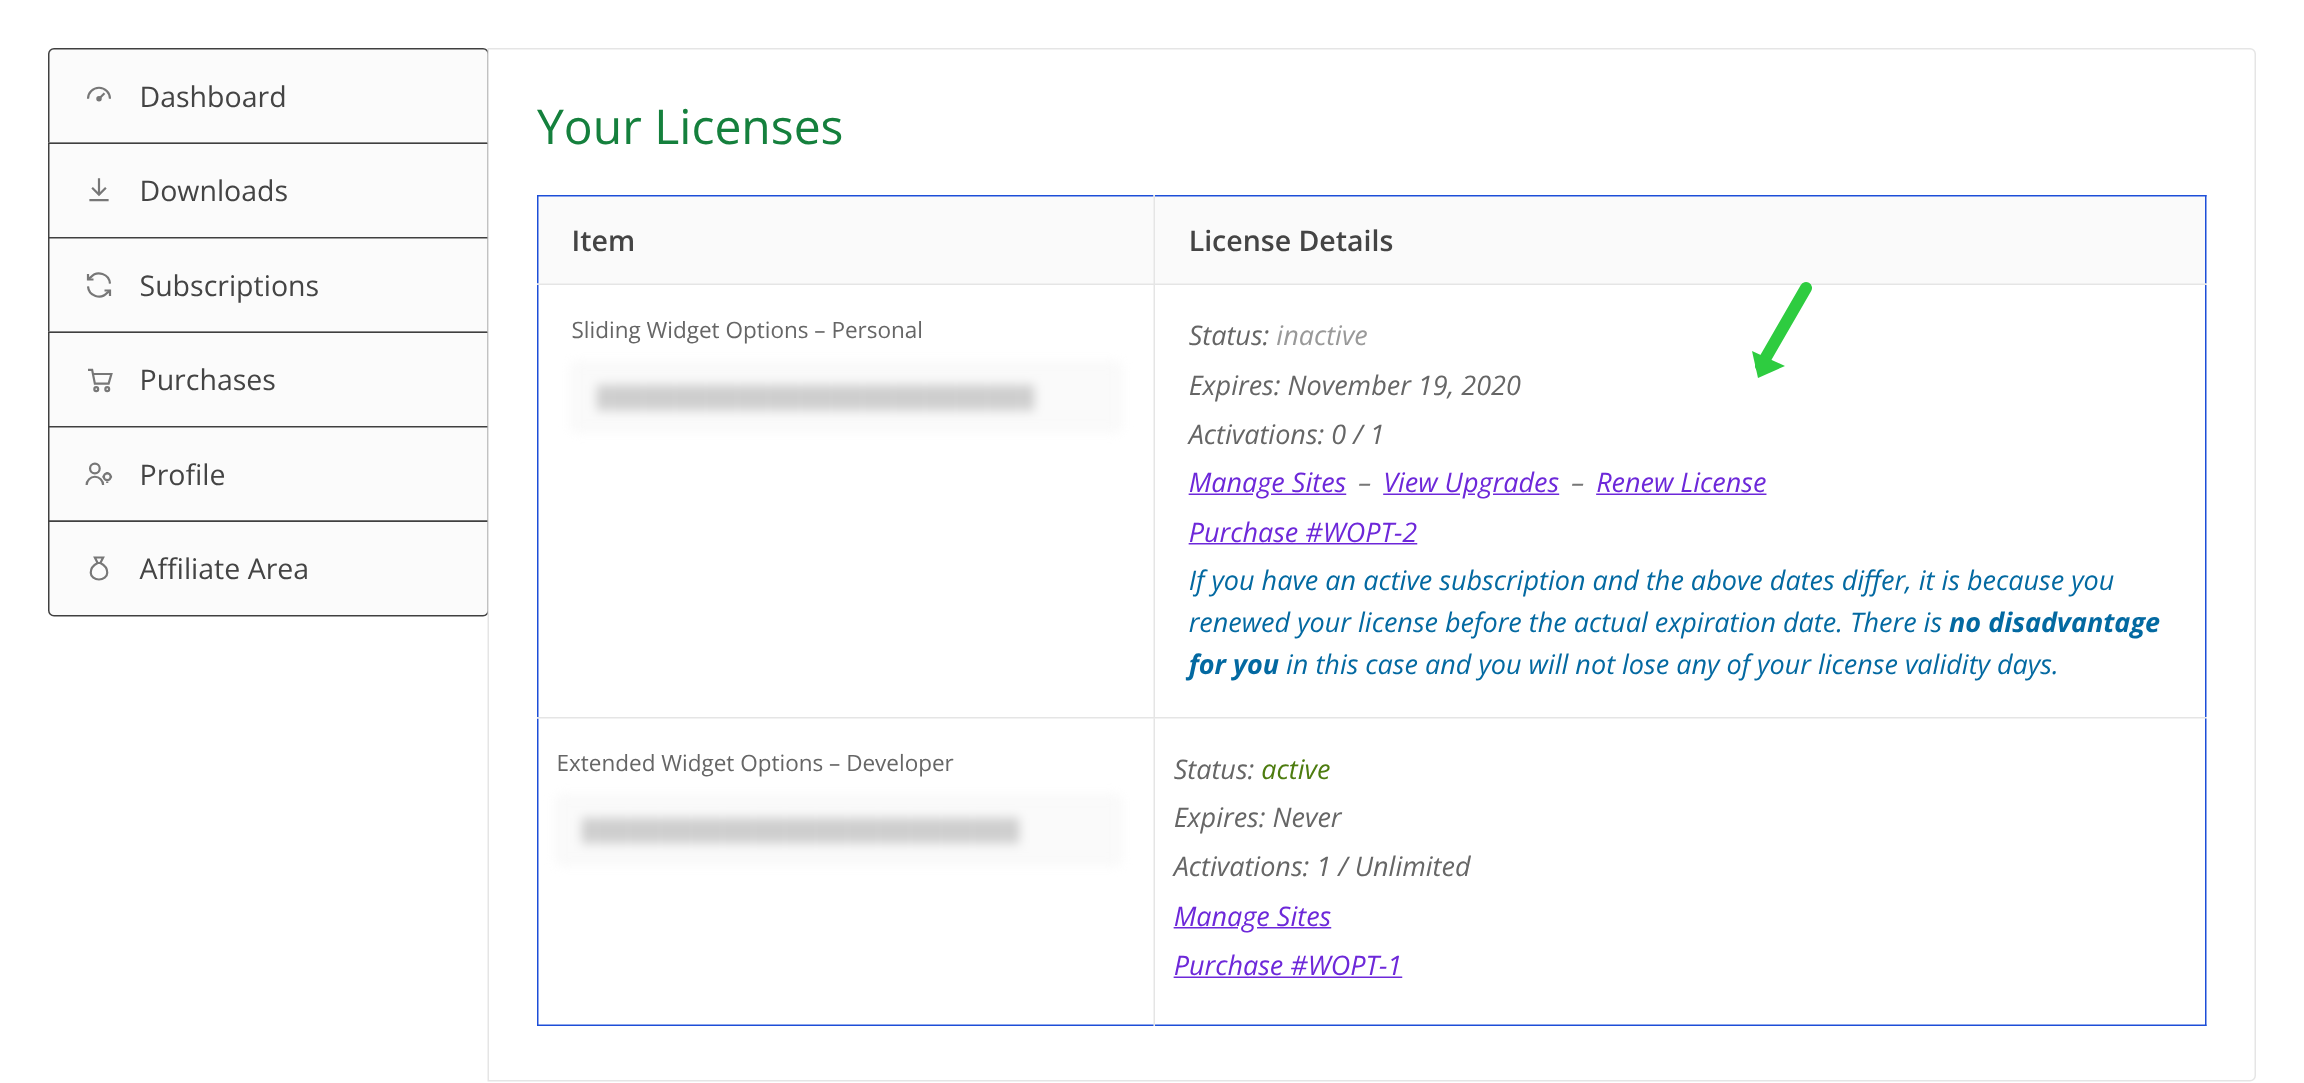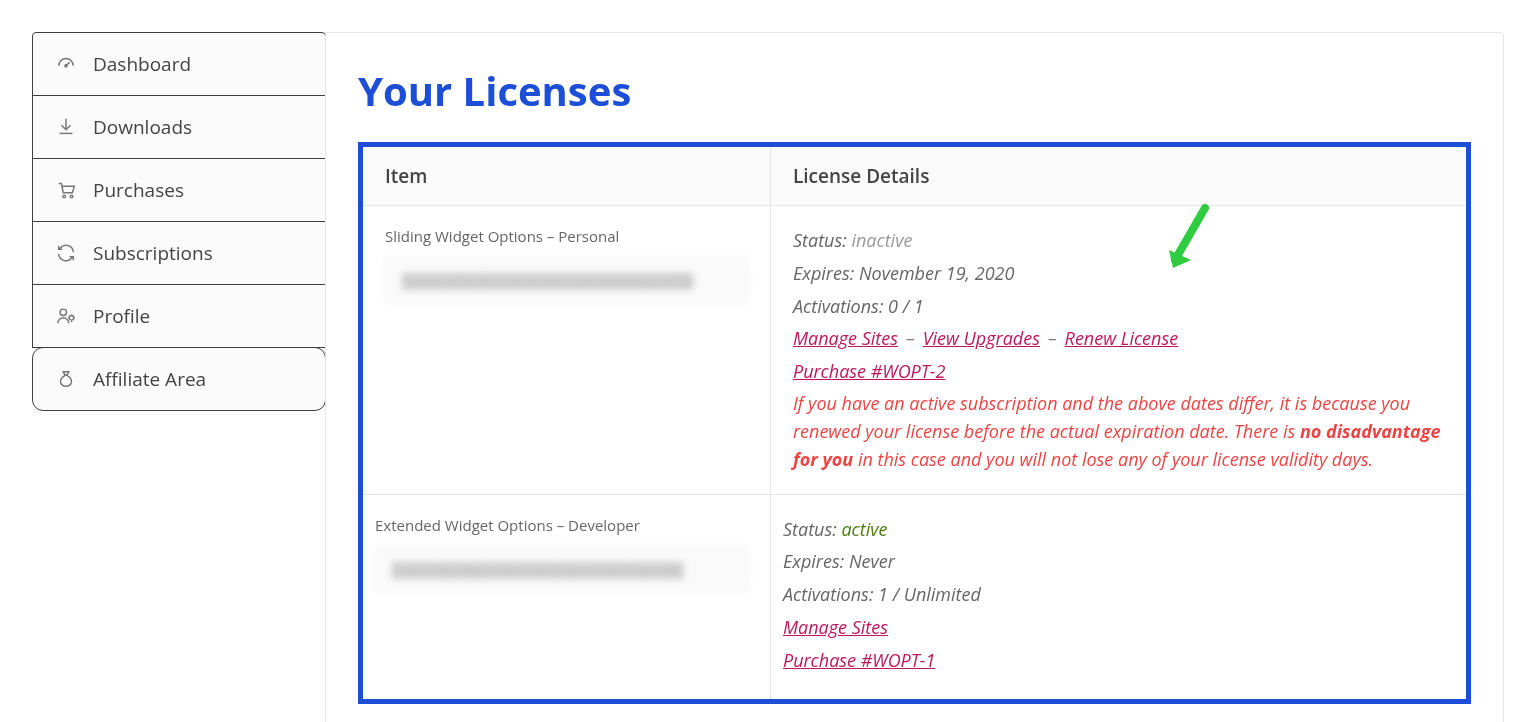--- a/index.html
+++ b/index.html
@@ -25,21 +25,21 @@
       gap: 16px;
       padding: 18px 22px;
       border: 1px solid #404040;
       margin-bottom: -1px;
       background: #fbfbfb;
       cursor: pointer;
       color: #444;
       font-size: 19px;
     }
     .sidebar-item:first-child { border-top-left-radius: 4px; border-top-right-radius: 4px; }
-    .sidebar-item:last-child { border-bottom-left-radius: 4px; border-bottom-right-radius: 4px; border-radius: 11px; }
+    .sidebar-item:last-child { border-bottom-left-radius: 4px; border-bottom-right-radius: 4px; }
     .sidebar-item.active {
       background: #fff;
       color: #1a3c6e;
       font-weight: 700;
       border-right: 1px solid #fff;
       position: relative;
       z-index: 2;
     }
     .sidebar-item .icon {
       width: 22px;
@@ -54,29 +54,29 @@
     .sidebar-item .icon svg { width: 22px; height: 22px; stroke: currentColor; fill: none; stroke-width: 1.6; }
     .main {
       flex: 1;
       border: 1px solid #e5e5e5;
       padding: 30px 32px 36px 32px;
       margin-left: -1px;
       background: #fff;
       border-radius: 0 4px 4px 0;
     }
     .page-title {
-      font-size: 40px;
-      font-weight: 700;
-      color: #1d4ed8;
+      font-size: 32px;
+      font-weight: 400;
+      color: #15803d;
       margin-bottom: 24px;
     }
     table.licenses {
       width: 100%;
       border-collapse: collapse;
-      border: 5px solid #1d4ed8;
+      border: 1px solid #1d4ed8;
     }
     table.licenses th {
       background: #fafafa;
       text-align: left;
       padding: 16px 22px;
       font-weight: 600;
       font-size: 19px;
       border-bottom: 1px solid #e5e5e5;
       color: #444;
     }
@@ -102,28 +102,28 @@
       filter: blur(3.5px);
       user-select: none;
       font-size: 14px;
       letter-spacing: 0.5px;
     }
     .detail-line { margin-bottom: 4px; line-height: 1.6; color: #666; font-style: italic; }
     .detail-line .label { color: #666; }
     .status-inactive { color: #999; }
     .status-active { color: #4d7c0f; }
     .links a {
-      color: #be185d;
+      color: #6d28d9;
       text-decoration: underline;
       cursor: pointer;
     }
     .sep { color: #777; margin: 0 8px; }
     .note {
       font-style: italic;
-      color: #ef4444;
+      color: #0369a1;
       line-height: 1.55;
       margin-top: 4px;
     }
     .note strong { font-weight: 700; font-style: italic; }
     .detail-cell { position: relative; }
     .arrow-annotation {
       position: absolute;
       top: -4px;
       left: 390px;
       pointer-events: none;
@@ -150,37 +150,37 @@
             <path d="M12 3v12"></path>
             <path d="M7 10l5 5 5-5"></path>
             <path d="M5 19h14"></path>
           </svg>
       </span>
       <span>Downloads</span>
     </div>
     <div class="sidebar-item">
       <span class="icon">
         <svg viewBox="0 0 24 24">
-            <path d="M4 5h3l2 10h10l2-7H8"></path>
-            <circle cx="10" cy="19" r="1.4"></circle>
-            <circle cx="18" cy="19" r="1.4"></circle>
-          </svg>
-      </span>
-      <span>Purchases</span>
-    </div>
-    <div class="sidebar-item">
-      <span class="icon">
-        <svg viewBox="0 0 24 24">
             <path d="M20 11A8 8 0 0 0 6 6.3L4 8"></path>
             <path d="M4 4v4h4"></path>
             <path d="M4 13a8 8 0 0 0 14 4.7L20 16"></path>
             <path d="M20 20v-4h-4"></path>
           </svg>
       </span>
       <span>Subscriptions</span>
+    </div>
+    <div class="sidebar-item">
+      <span class="icon">
+        <svg viewBox="0 0 24 24">
+            <path d="M4 5h3l2 10h10l2-7H8"></path>
+            <circle cx="10" cy="19" r="1.4"></circle>
+            <circle cx="18" cy="19" r="1.4"></circle>
+          </svg>
+      </span>
+      <span>Purchases</span>
     </div>
     <div class="sidebar-item">
       <span class="icon">
         <svg viewBox="0 0 24 24">
             <circle cx="9" cy="8" r="3.5"></circle>
             <path d="M3 20c0-3.3 2.7-6 6-6s6 2.7 6 6"></path>
             <circle cx="18" cy="14" r="2.5"></circle>
             <path d="M18 11.5v-1M18 18.5v-1M15.5 14h-1M21.5 14h-1"></path>
           </svg>
       </span>

